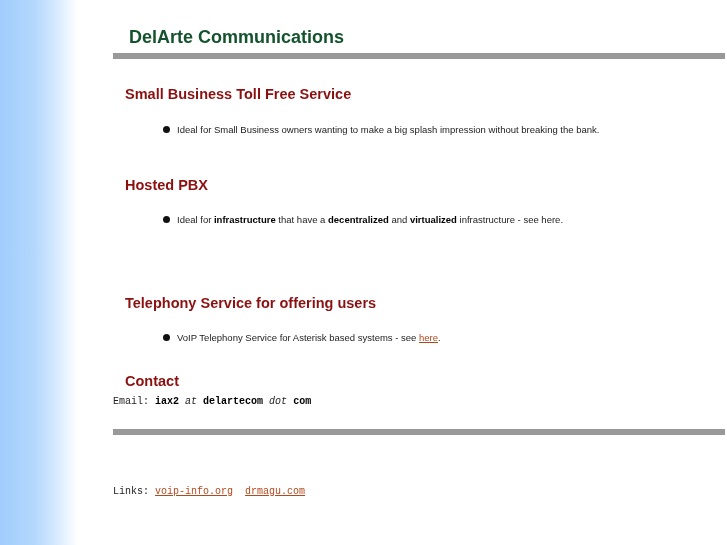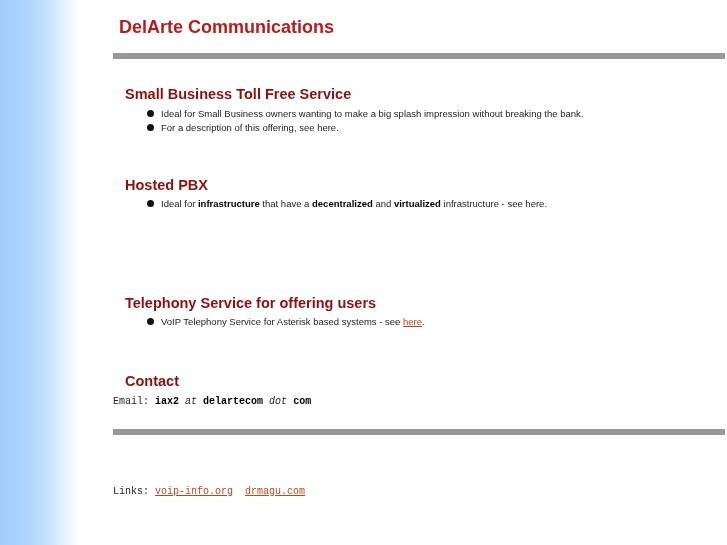--- a/index.html
+++ b/index.html
@@ -9,33 +9,33 @@
     background: #ffffff;
     color: #000;
   }
   .side-gradient {
     position: absolute; left: 0; top: 0; width: 78px; height: 545px;
     background: linear-gradient(to right, #a0cdfc 0%, #b4d8fd 45%, #d4e8fe 70%, #ffffff 100%);
   }
   .content { position: absolute; left: 113px; top: 0; width: 614px; }
   .site-title {
     position: absolute; top: 11px; left: 0;
-    font-size: 18px; font-weight: bold; color: #b91c1c; margin: 6px;
+    font-size: 18px; font-weight: bold; color: #14532d; margin: 16px;
   }
   .rule {
     position: absolute; left: 0; width: 612px; height: 6px; background: #999999;
   }
   .rule-top { top: 53px; }
   .rule-bottom { top: 429px; }
   h2 {
     position: absolute; left: 0; margin: 12px;
     font-size: 14.5px; font-weight: bold; color: #8b1010;
   }
   ul {
-    position: absolute; left: 34px; margin: 0; padding: 0; list-style: none;
+    position: absolute; left: 34px; margin: 16px; padding: 0; list-style: none;
     font-size: 9.5px; color: #222;
   }
   li { position: relative; padding-left: 14px; height: 14px; line-height: 14px; }
   li::before {
     content: ""; position: absolute; left: 0; top: 3px;
     width: 7px; height: 7px; border-radius: 50%; background: #111;
   }
   b { color: #000; }
   a { color: #b5471a; text-decoration: underline; }
   .plain { position: absolute; left: 0; font-size: 10px; color: #222; font-family: Liberation Mono, monospace; }
@@ -45,21 +45,20 @@
 
 <div class="side-gradient"></div>
 
 <div class="content">
   <h1 class="site-title">DelArte Communications</h1>
   <div class="rule rule-top"></div>
 
   <h2 style="top:74px">Small Business Toll Free Service</h2>
   <ul style="top:107px">
     <li>Ideal for Small Business owners wanting to make a big splash impression without breaking the bank.</li>
-    <li>For a description of this offering, see here.</li>
   </ul>
 
   <h2 style="top:165px">Hosted PBX</h2>
   <ul style="top:197px">
     <li><span>Ideal for </span><b>infrastructure</b><span> that have a </span><b>decentralized</b><span> and </span><b>virtualized</b><span> infrastructure - see here.</span></li>
   </ul>
 
   <h2 style="top:283px">Telephony Service for offering users</h2>
   <ul style="top:315px">
     <li><span>VoIP Telephony Service for Asterisk based systems - see </span><a href="#">here</a><span>.</span></li>

